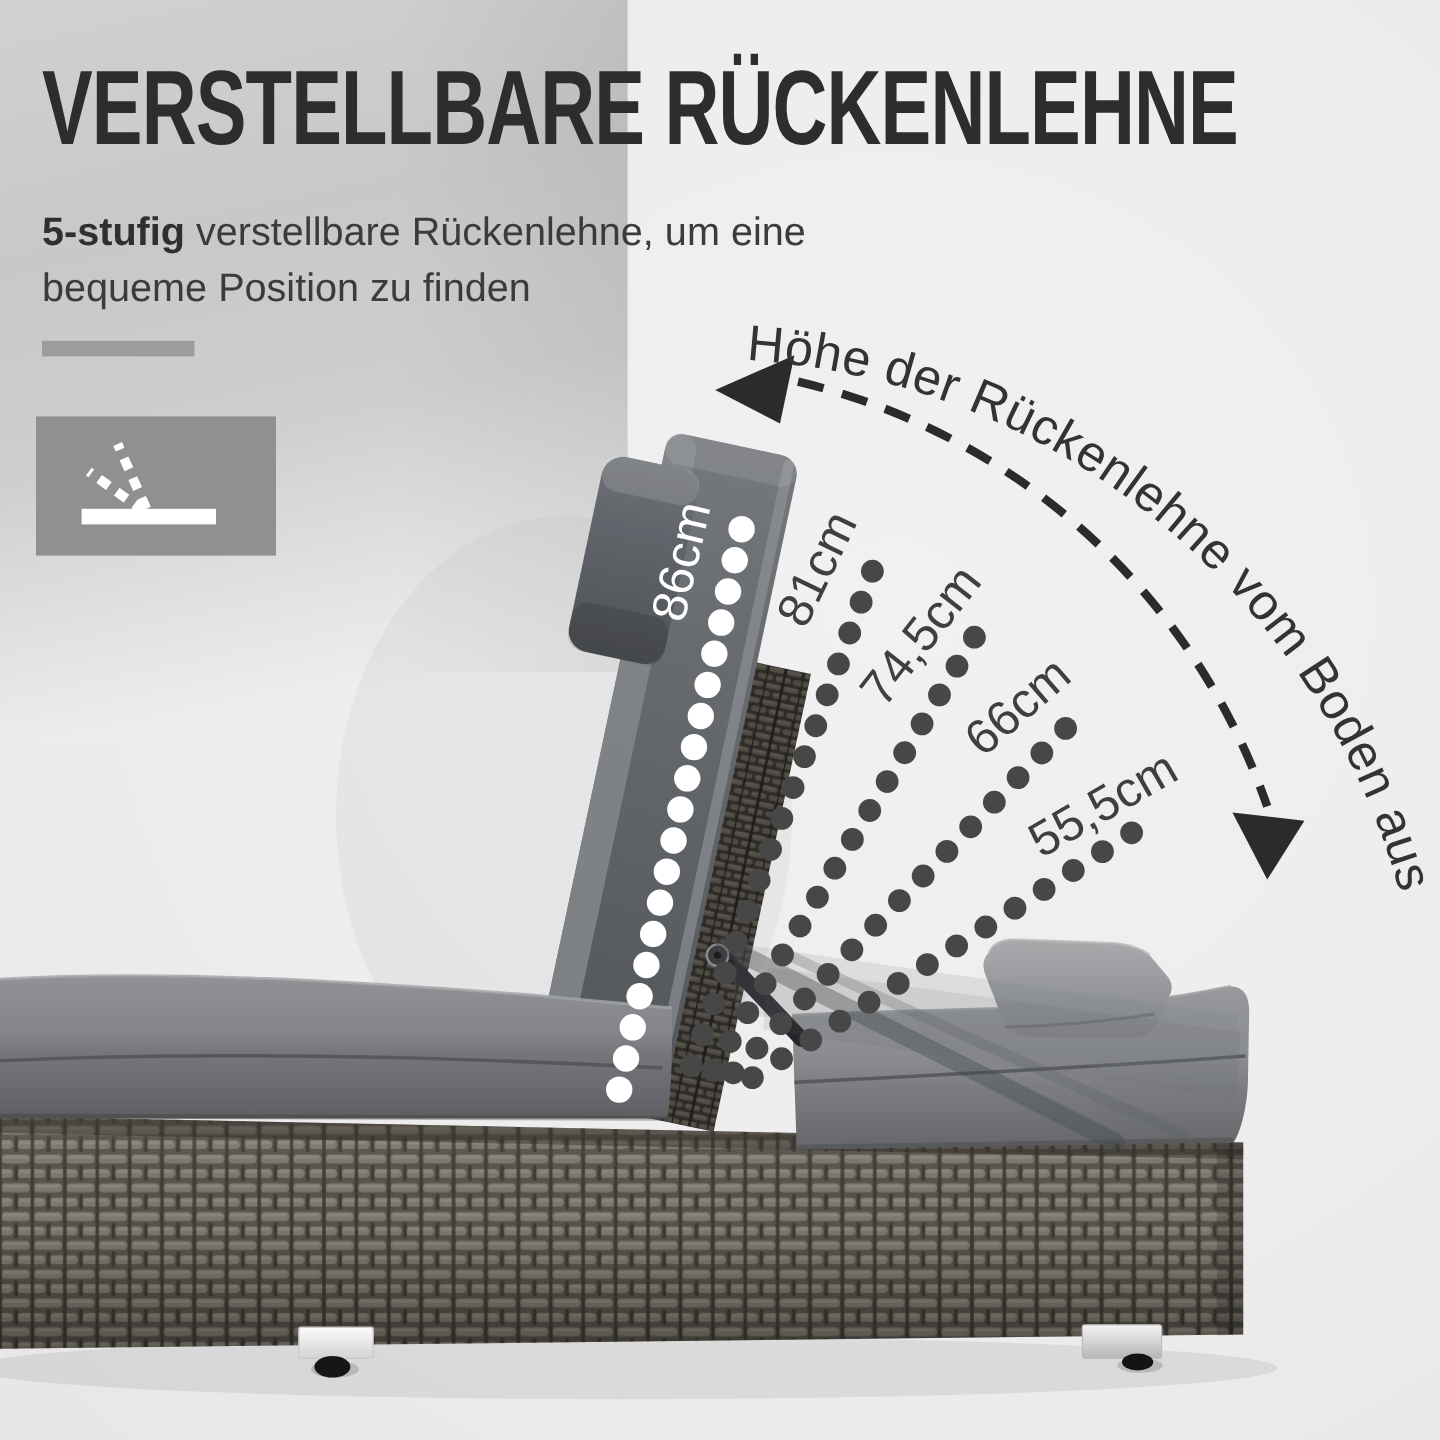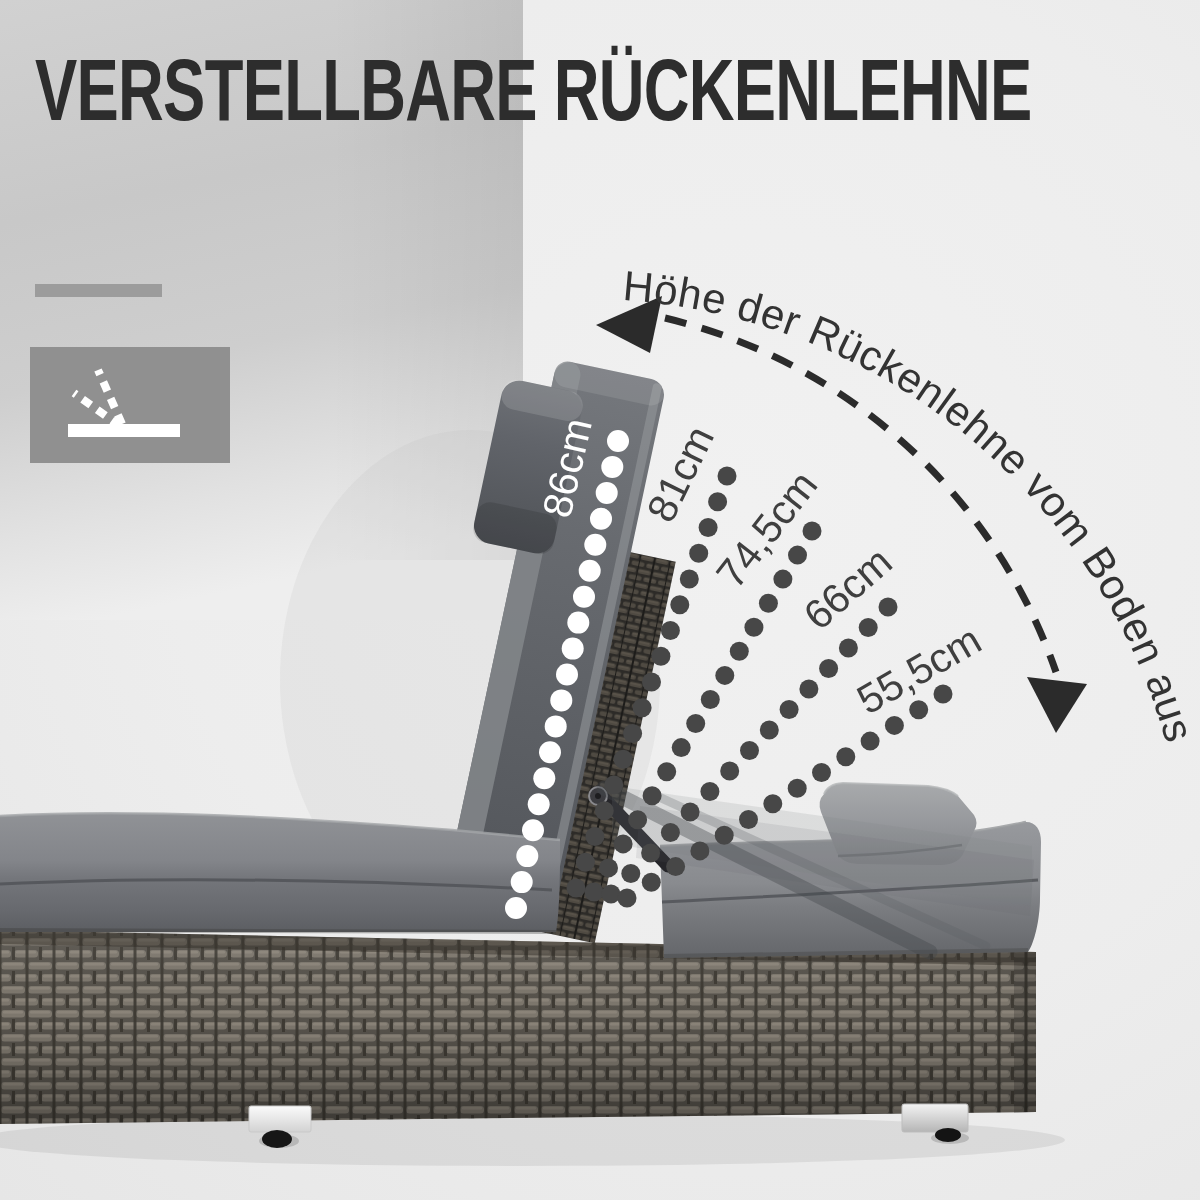--- a/index.html
+++ b/index.html
@@ -313,14 +313,17 @@
       <path id="curveTextPath" d="M 622 300 A 605 605 0 0 1 1166 742" fill="none"></path>
       <text class="arcword">
         <textPath href="#curveTextPath">Höhe der Rückenlehne vom Boden aus:</textPath>
       </text>
     </g>
   </svg>
 
   <div class="title">
     <span class="squeeze">VERSTELLBARE RÜCKENLEHNE</span>
   </div>
+  <div class="desc">
+    <b>5-stufig</b><span> verstellbare Rückenlehne, um eine bequeme Position zu finden</span>
+  </div>
 
 </div>
 
 </body></html>

